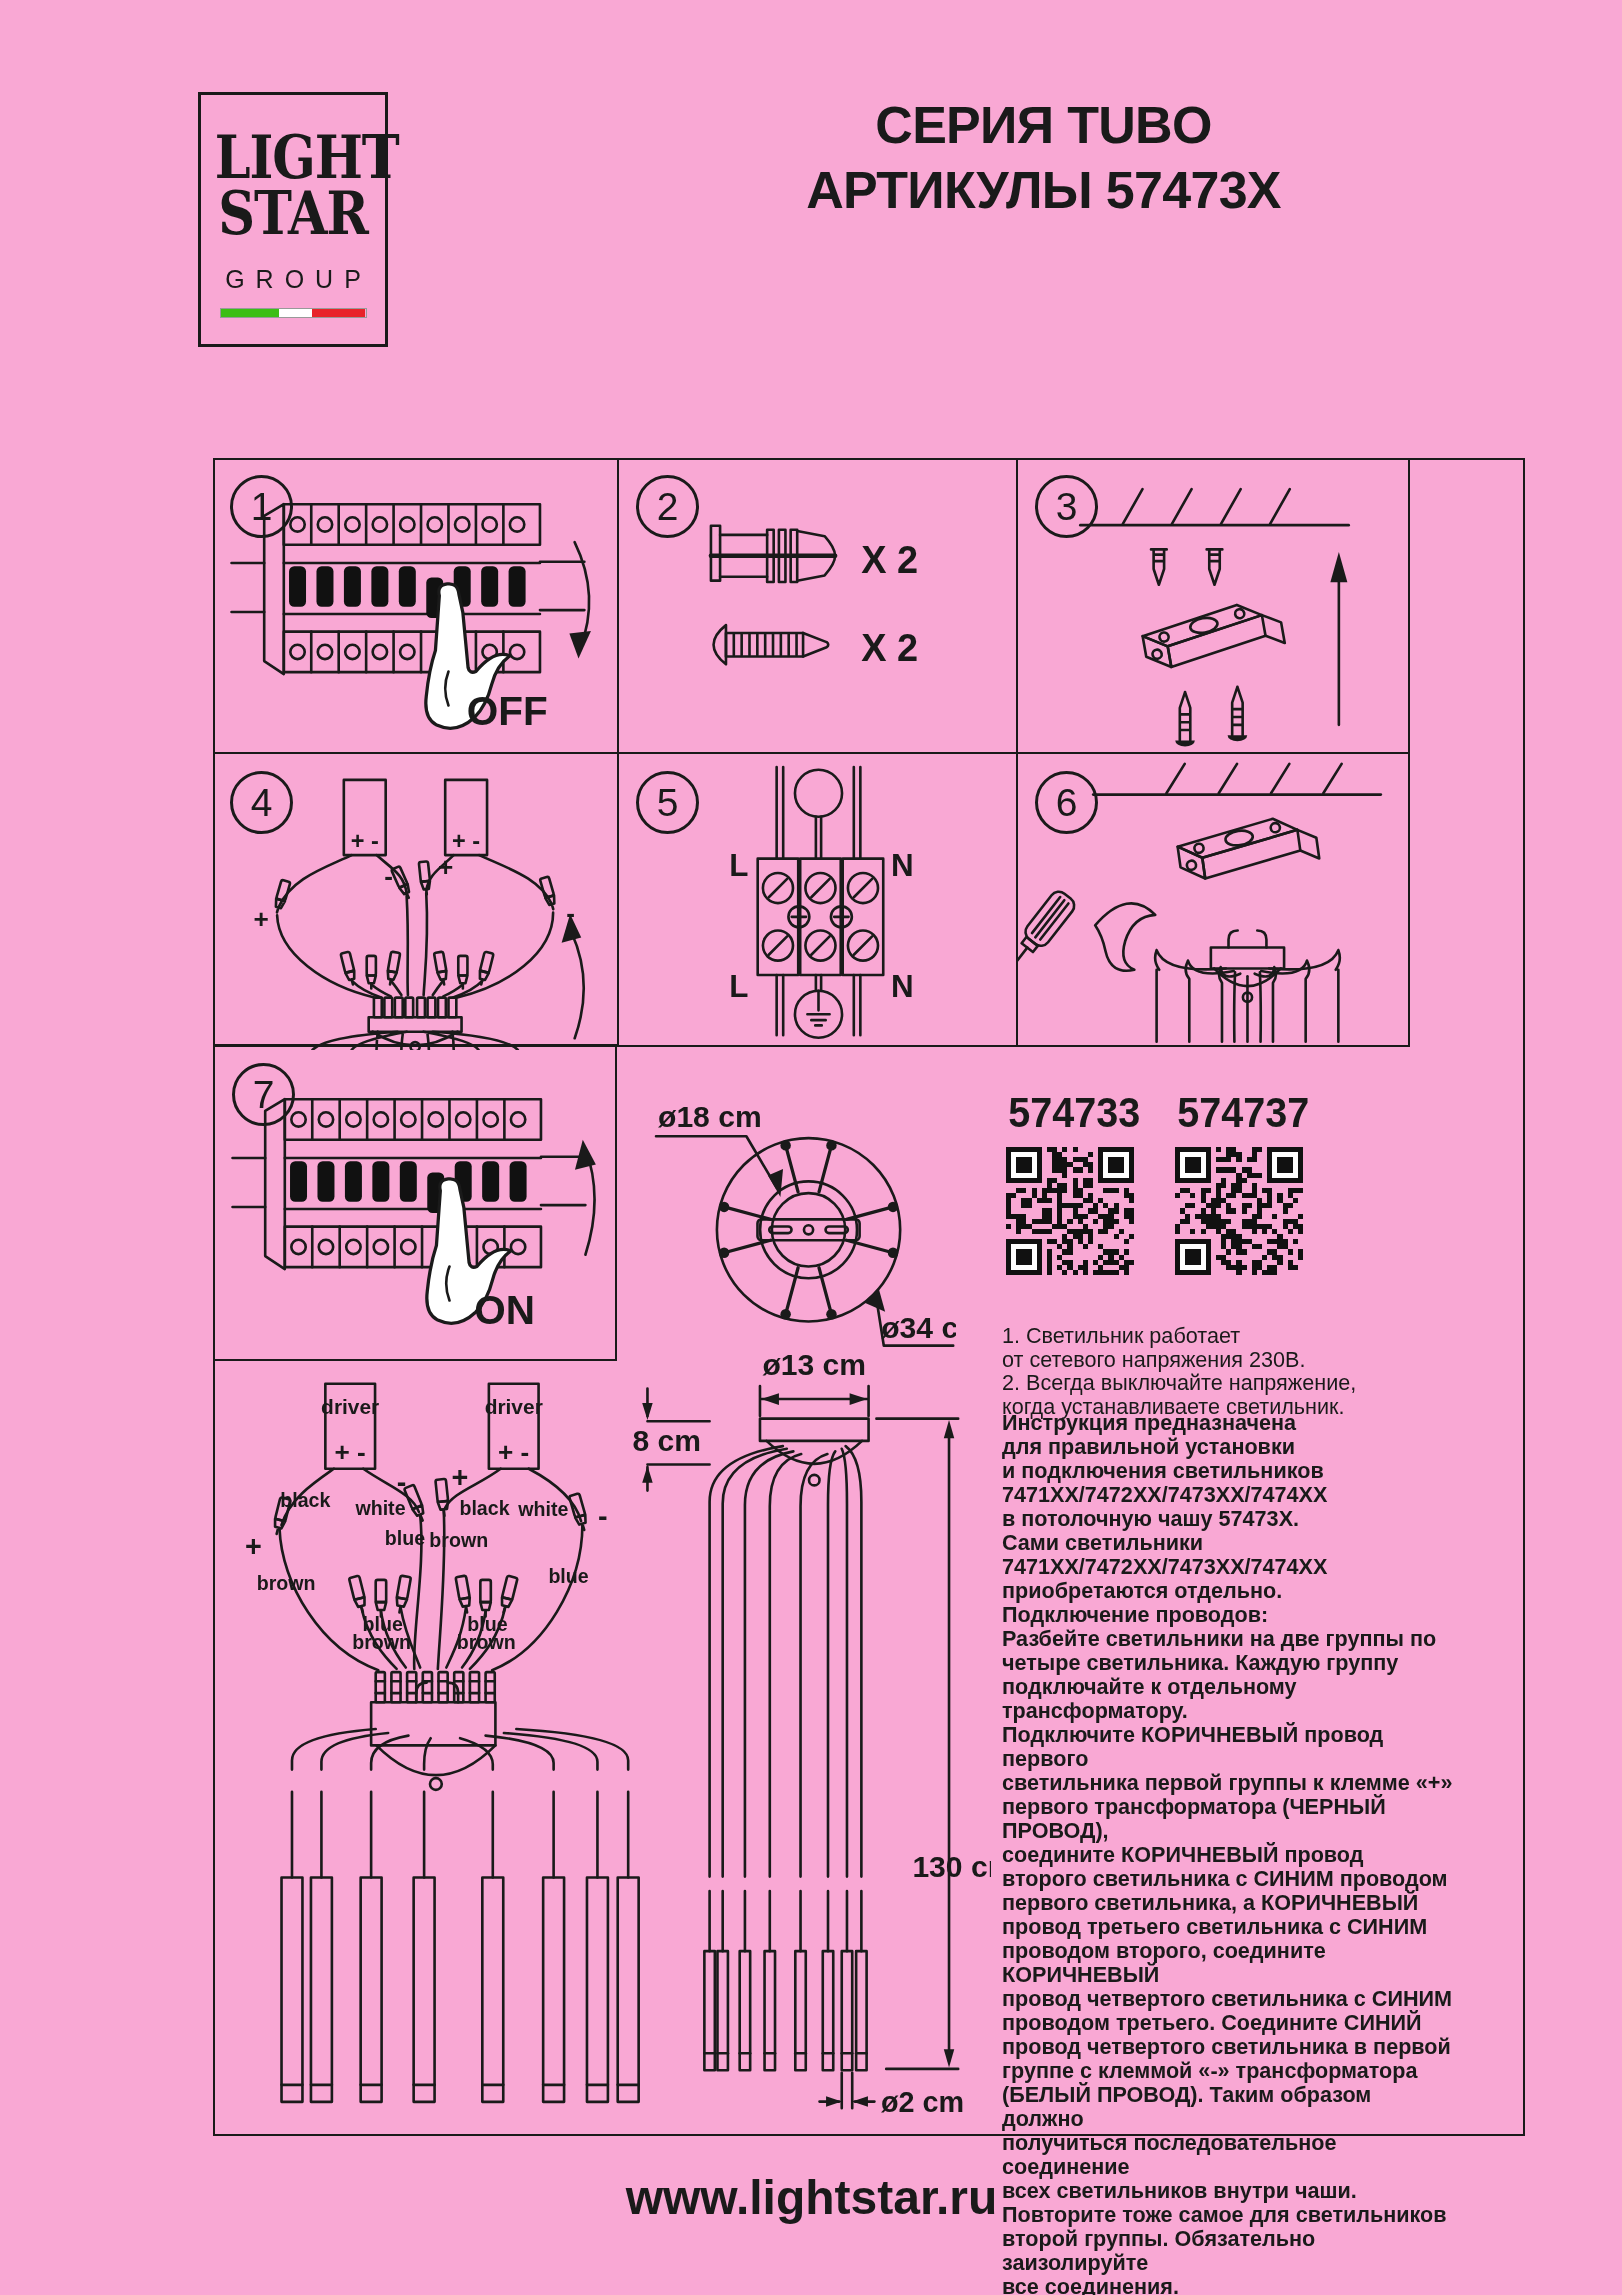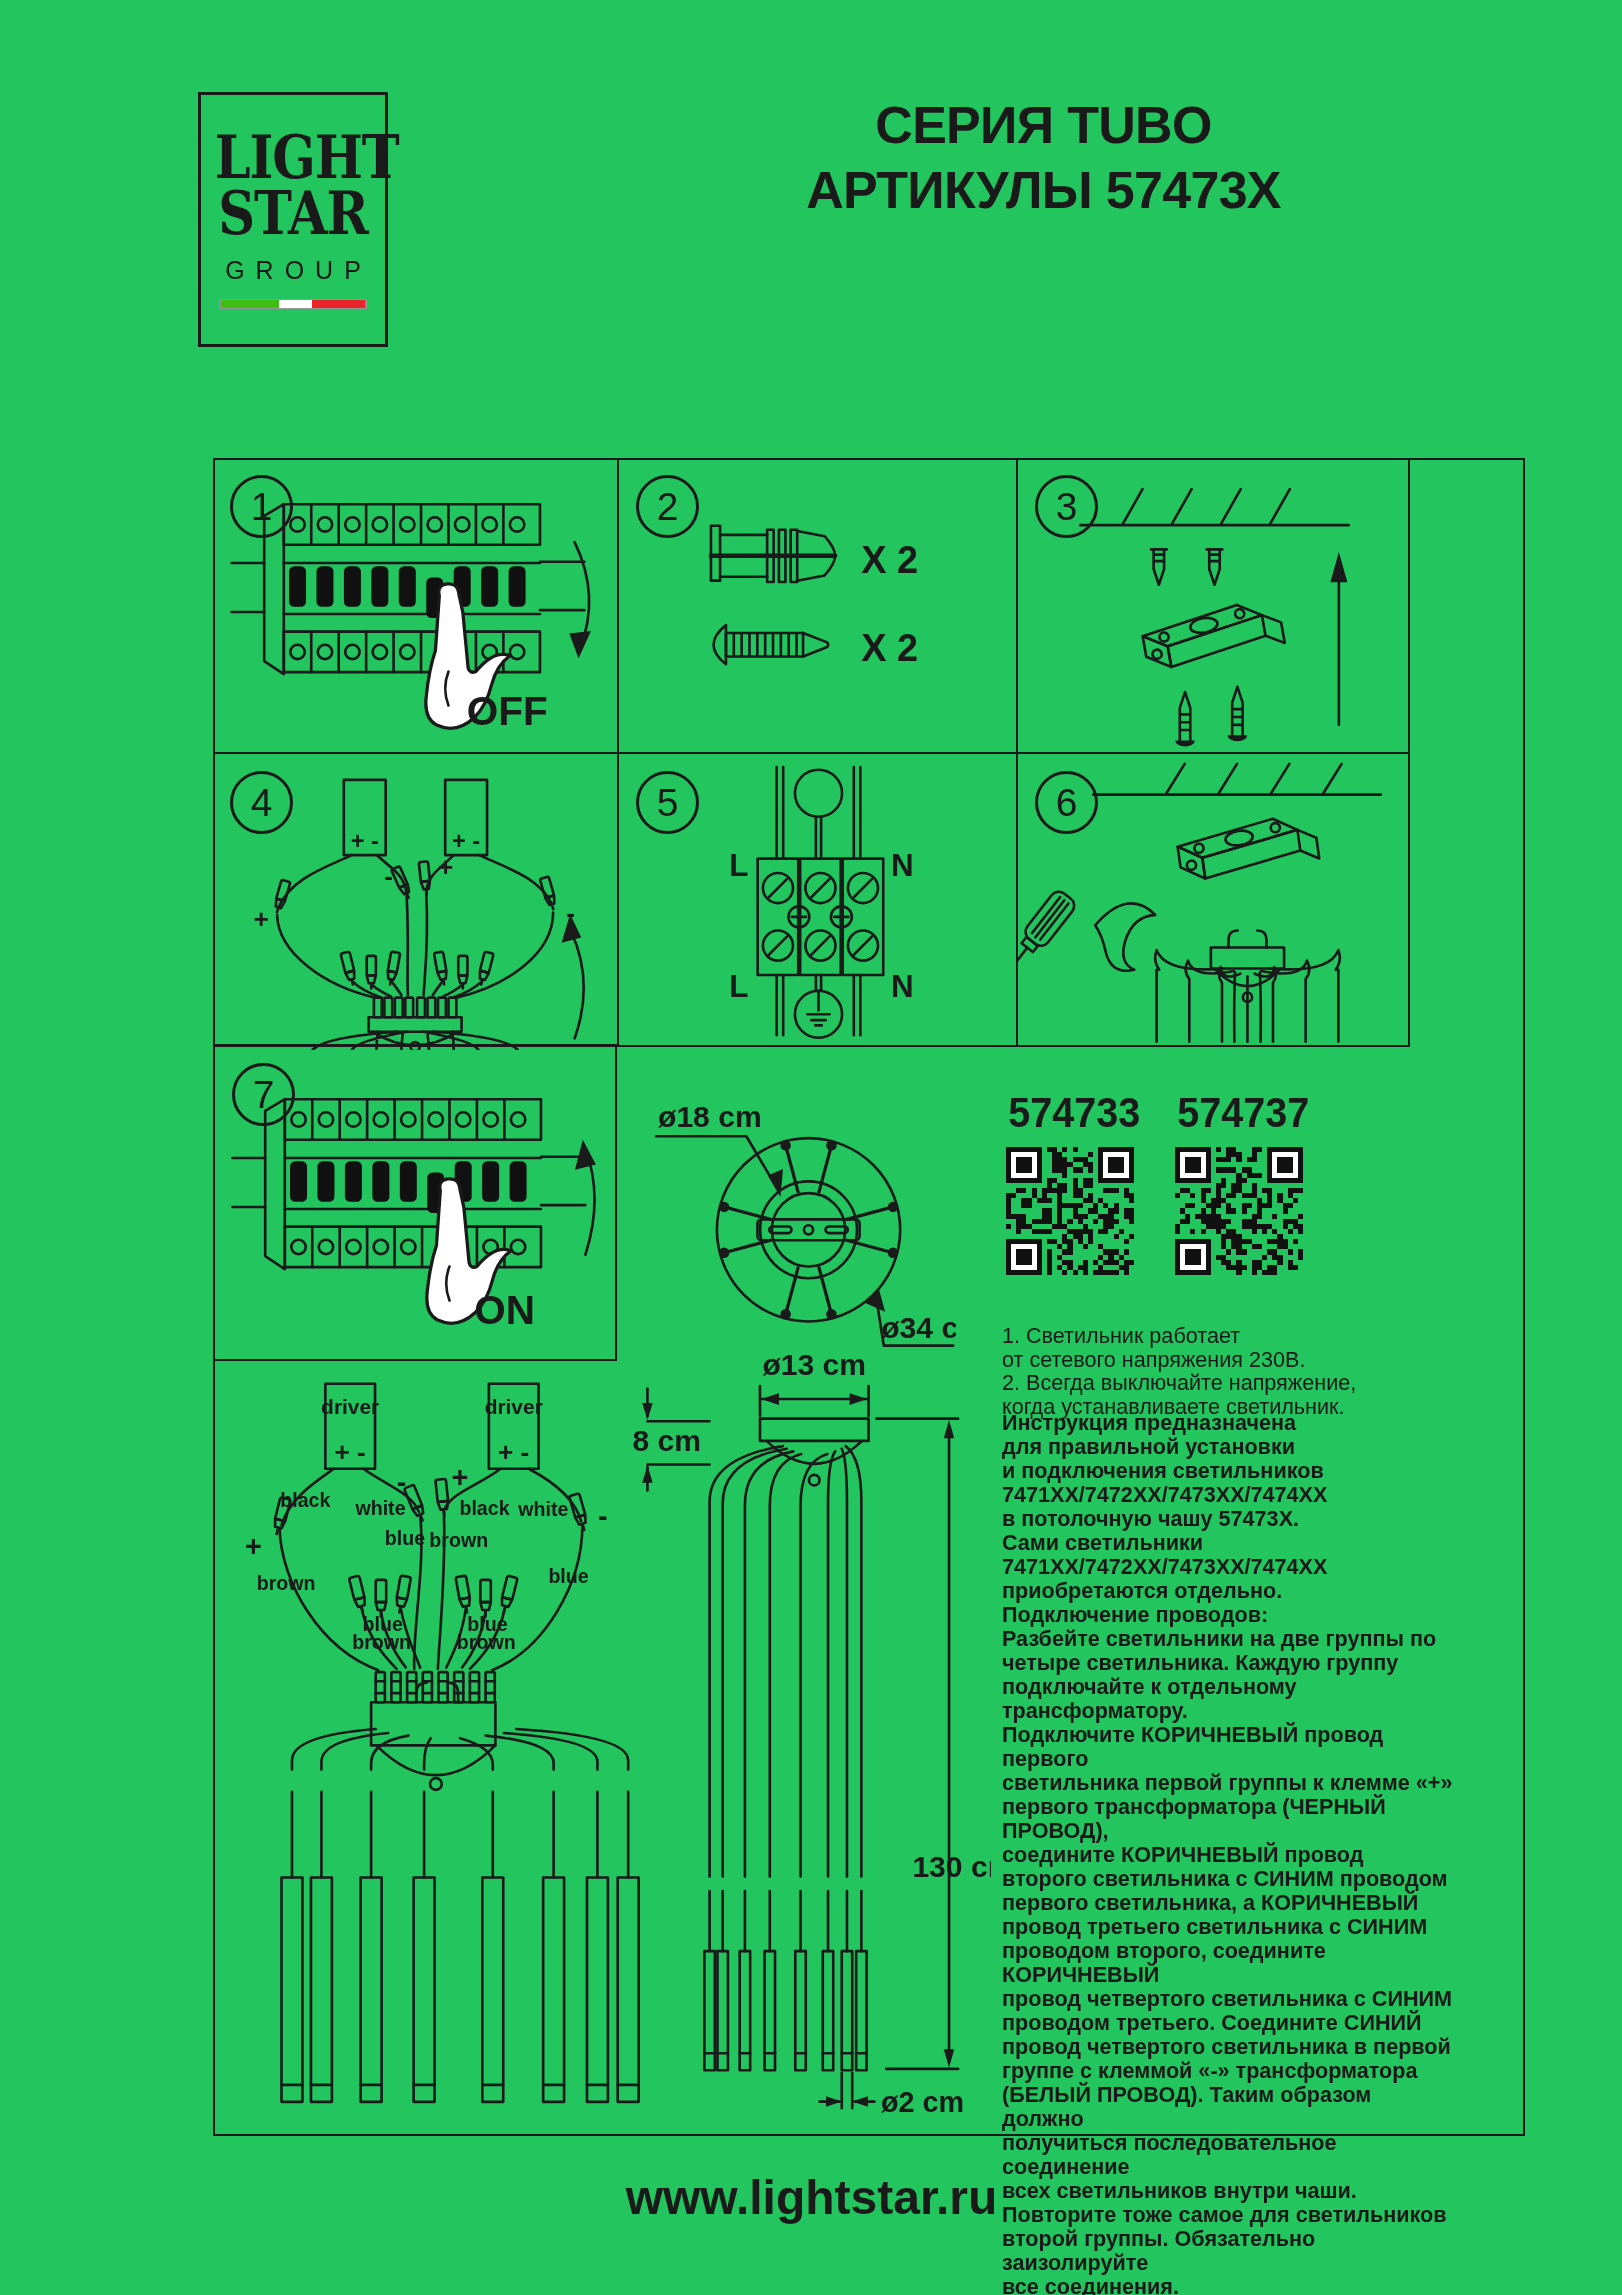--- a/index.html
+++ b/index.html
@@ -1,25 +1,25 @@
 <!DOCTYPE html>
 <html style="font-size:10.5px"><head>
 <meta charset="utf-8">
 <style>
   html,body{margin:0;padding:0;background:#888;}
   .page{
-    position:relative;width:1623px;height:2295px;background:#22c55e;
+    position:relative;width:1623px;height:2295px;background:#f9a8d4;
     font-family:"Liberation Sans",sans-serif;color:#1a1a1a;overflow:hidden;
   }
   .abs{position:absolute;}
   
   .logo-box{left:198px;top:92px;width:190px;height:255px;border:3.3px solid #1a1a1a;box-sizing:border-box;text-align:center;}
   .logo-word{font-family:"DejaVu Serif",serif;font-weight:700;font-size:60px;line-height:56px;letter-spacing:-1.3px;transform:scaleX(.85);transform-origin:50% 0;}
   .logo-words{margin-top:34px;}
-  .logo-group{margin-top:15px;font-size:25px;letter-spacing:11px;text-indent:11px;font-weight:400;}
+  .logo-group{margin-top:24px;font-size:25px;letter-spacing:11px;text-indent:11px;font-weight:400;}
   .logo-flag{margin:14.4px auto 0 auto;width:147px;height:9.8px;display:flex;border:0.7px solid #999;box-sizing:border-box;}
   .logo-flag div{height:100%;}
   .hdr-titles{left:654px;top:93px;width:779px;text-align:center;font-weight:700;font-size:52px;line-height:65px;letter-spacing:-0.7px;}
   .hdr-sub{left:654px;top:270px;width:831px;text-align:right;font-weight:700;font-size:47px;line-height:58px;letter-spacing:-0.7px;white-space:pre-line;}
   
   .outer-box{left:213px;top:458px;width:1312px;height:1678px;border:2.6px solid #1a1a1a;box-sizing:border-box;}
   .grid{left:213px;top:458px;width:1197px;height:589px;display:grid;grid-template-columns:406px 399px 1fr;grid-template-rows:296px 1fr;}
   .cell{position:relative;border-right:2.6px solid #1a1a1a;border-bottom:2.6px solid #1a1a1a;box-sizing:border-box;}
   .step7-box{left:213px;top:1044px;width:404px;height:317px;border:2.6px solid #1a1a1a;box-sizing:border-box;}
   .num-circle{position:absolute;left:17px;top:17px;width:63px;height:63px;border:3.9px solid #1a1a1a;border-radius:50%;

